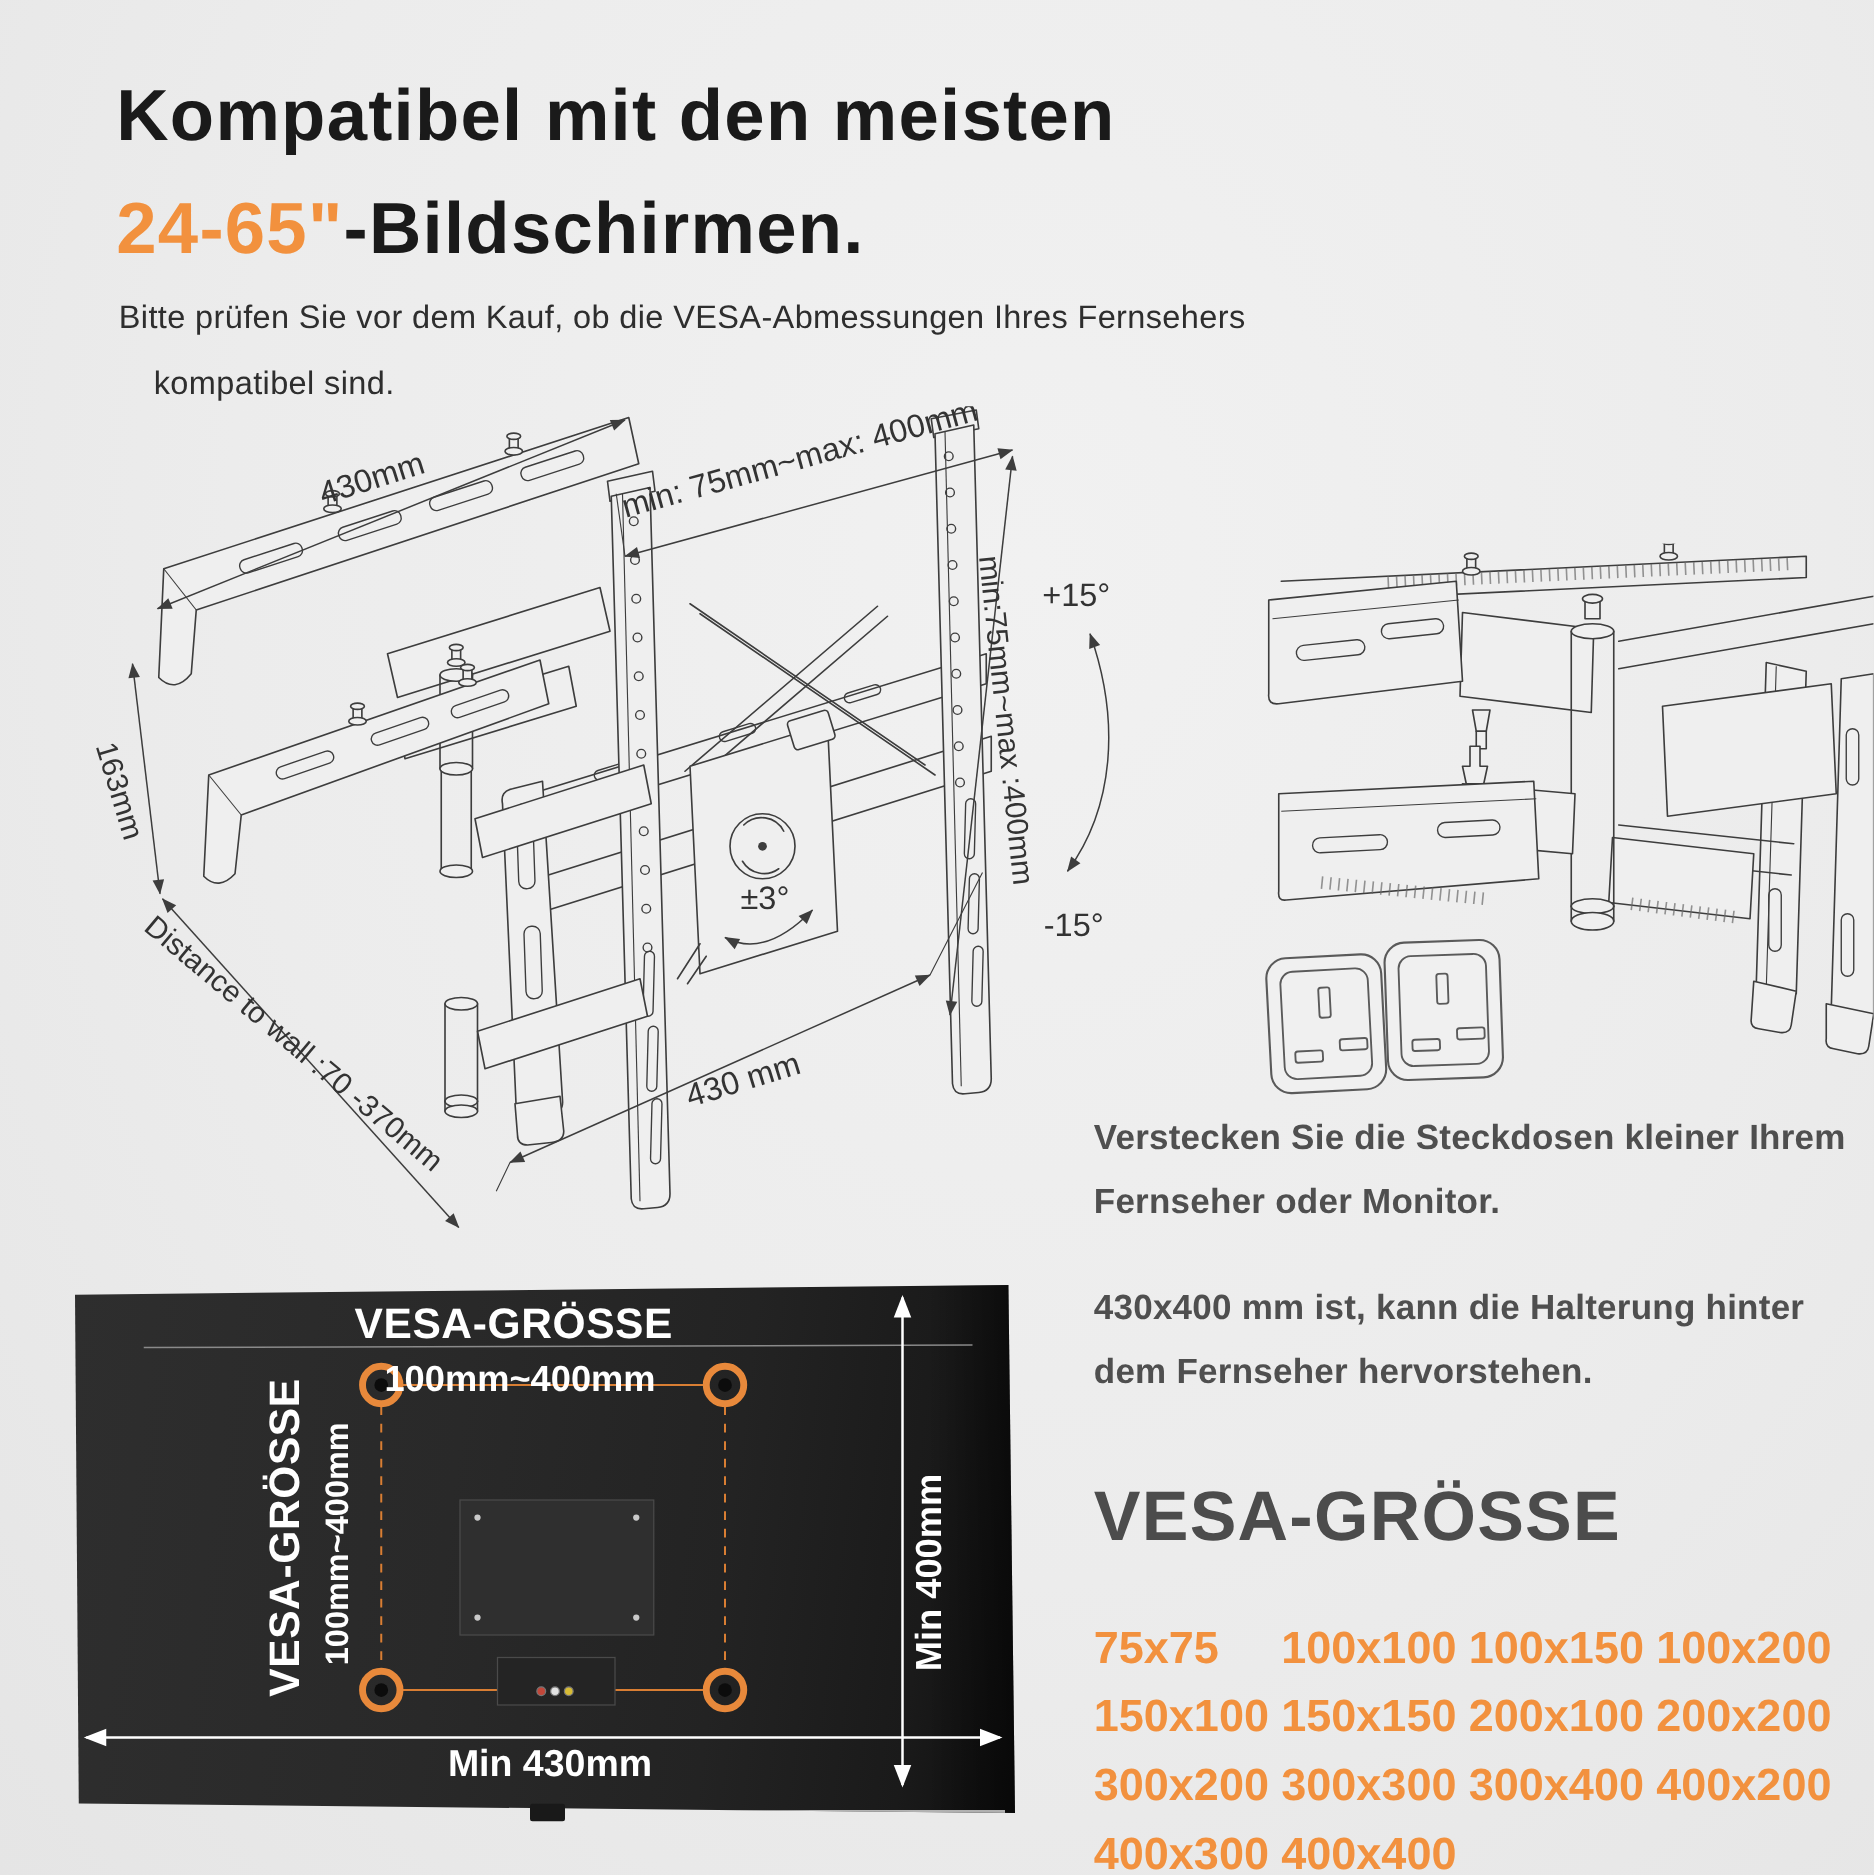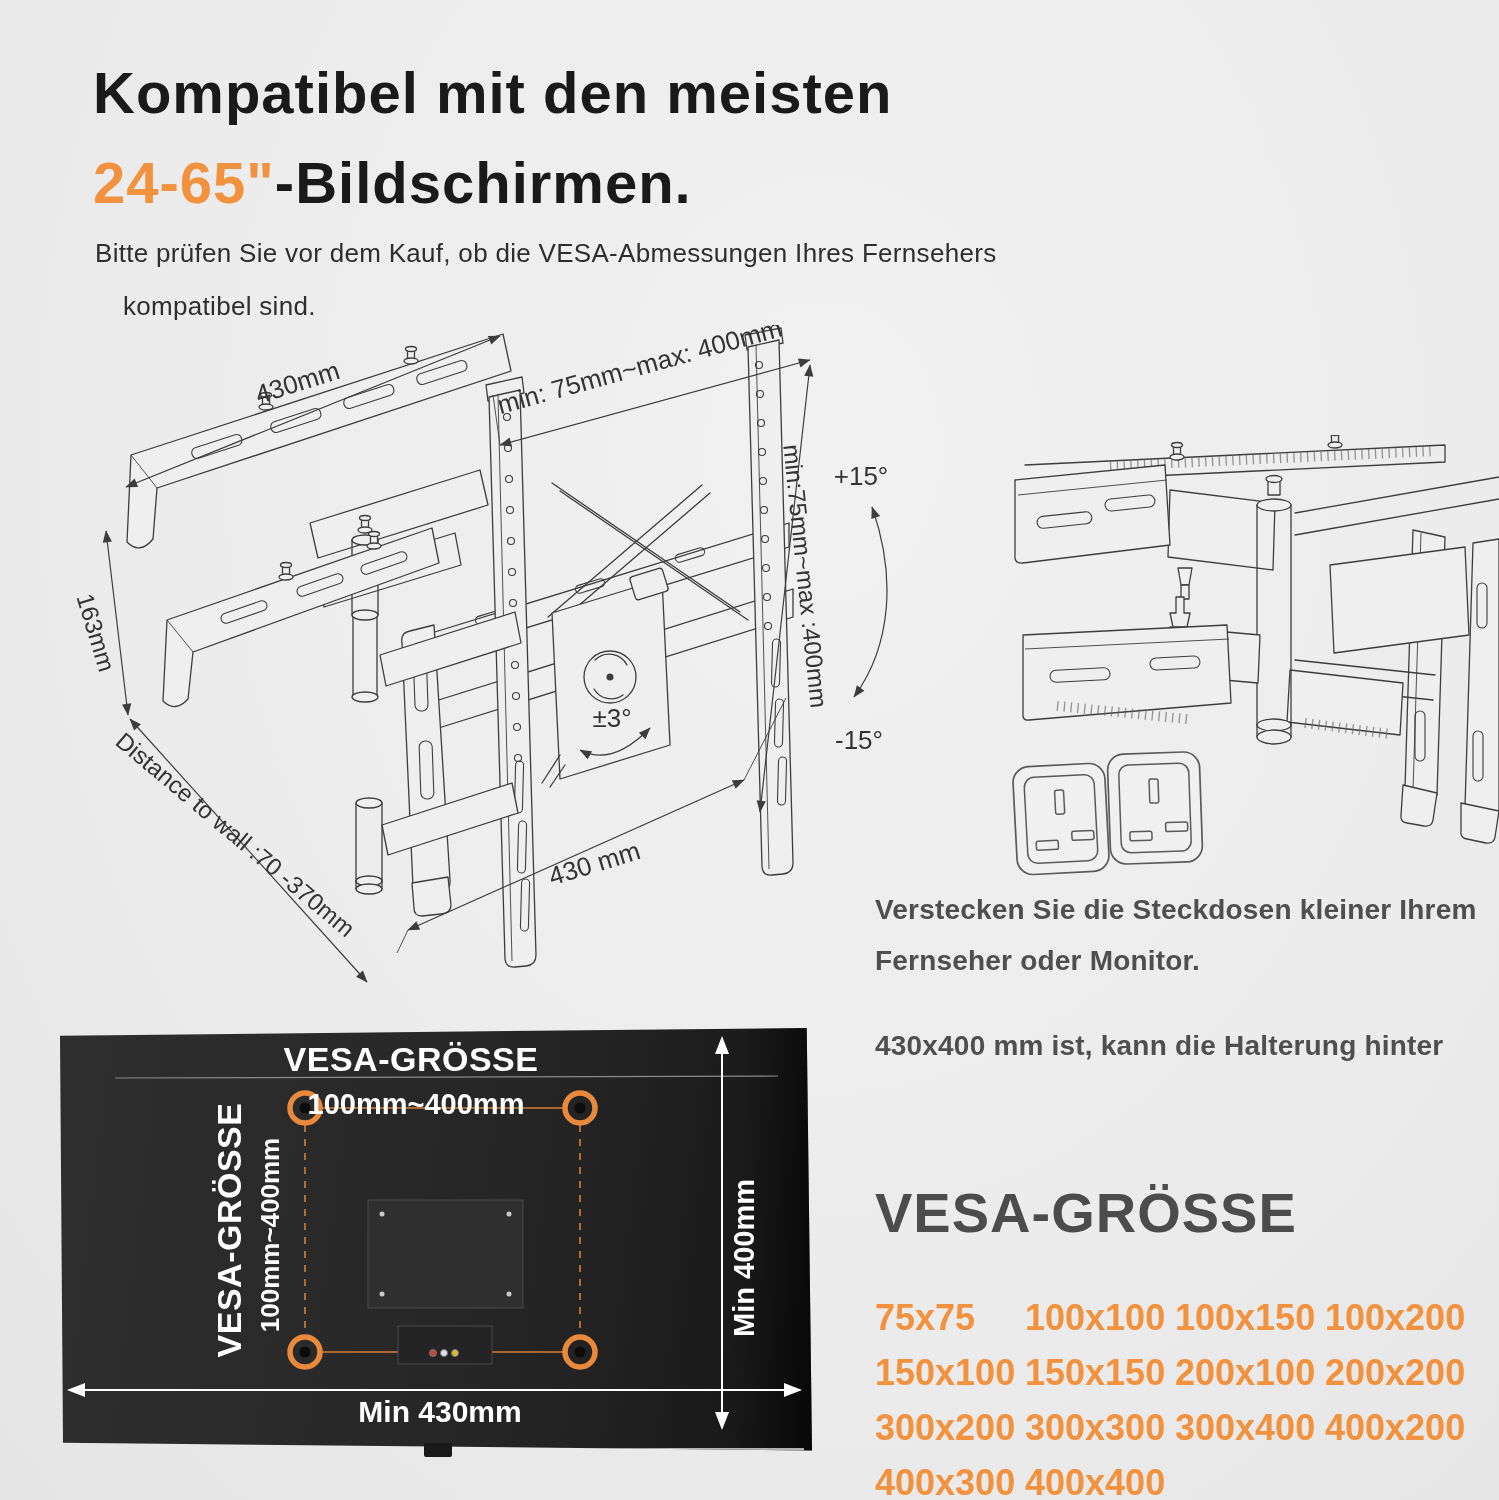--- a/index.html
+++ b/index.html
@@ -299,20 +299,21 @@
     </g>
   </svg>
 
   <div class="abs note" style="left:875px;top:884px;">
     <div>Verstecken Sie die Steckdosen kleiner Ihrem</div>
     <div>Fernseher oder Monitor.</div>
   </div>
 
   <div class="abs note" style="left:875px;top:1020px;">
     <div>430x400 mm ist, kann die Halterung hinter</div>
+    <div>dem Fernseher hervorstehen.</div>
   </div>
 
   <div class="abs vesa-head" style="left:875px;top:1180px;">VESA-GRÖSSE</div>
 
   <div class="abs vesa-grid" style="left:875px;top:1268px;">
     <div>75x75</div>
     <div>100x100</div>
     <div>100x150</div>
     <div>100x200</div>
     <div>150x100</div>

